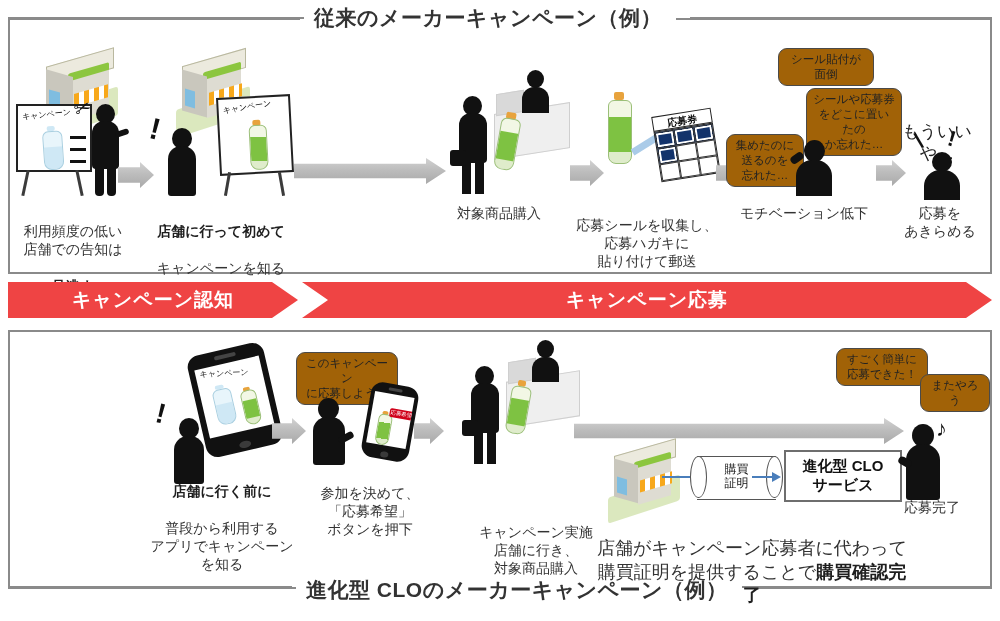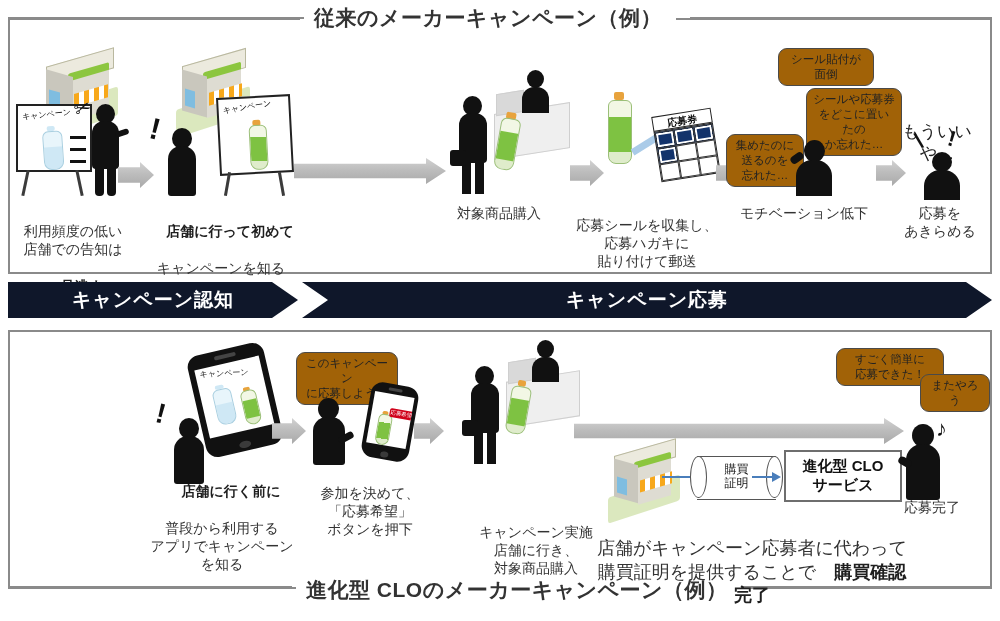--- a/index.html
+++ b/index.html
@@ -29,40 +29,40 @@
     letter-spacing:.5px;
     white-space:nowrap;
     text-align:center;
   }
   #title-top{left:300px;top:4px;}
   #title-bottom{left:292px;top:576px;}
 
   
   .chev{
     position:absolute;height:36px;
-    background:#0f172a;
+    background:#ef4444;
     color:#fff;font-weight:bold;font-size:19px;
     display:flex;align-items:center;justify-content:center;
     letter-spacing:1px;
   }
   #chev-1{left:8px;top:282px;width:290px;
     clip-path:polygon(0 0,calc(100% - 26px) 0,100% 50%,calc(100% - 26px) 100%,0 100%);}
   #chev-2{left:302px;top:282px;width:690px;
     clip-path:polygon(0 0,calc(100% - 26px) 0,100% 50%,calc(100% - 26px) 100%,0 100%,26px 50%);}
 
   
   .garrow{position:absolute;height:26px;
     background:linear-gradient(180deg,#d2d2d2 0%,#bdbdbd 45%,#a9a9a9 100%);
     clip-path:polygon(0 22%,calc(100% - 20px) 22%,calc(100% - 20px) 0,100% 50%,calc(100% - 20px) 100%,calc(100% - 20px) 78%,0 78%);
   }
   .garrow.short{clip-path:polygon(0 20%,calc(100% - 14px) 20%,calc(100% - 14px) 0,100% 50%,calc(100% - 14px) 100%,calc(100% - 14px) 80%,0 80%);}
 
   
   .steplbl{position:absolute;text-align:center;font-size:14px;line-height:1.3;color:#333;white-space:pre-line;}
-  .steplbl b{font-weight:bold;color:#1f1f1f;margin-left:18px;}
+  .steplbl b{font-weight:bold;color:#1f1f1f;}
 
   
   .bubble{
     position:absolute;background:#a16207;border:1.4px solid #4a4a4a;
     border-radius:9px;font-size:11.5px;line-height:1.3;
     padding:3px 6px;text-align:center;white-space:pre-line;color:#222;
     box-sizing:border-box;
   }
   .bubble.plain{border:none;background:transparent;}
 
@@ -381,21 +381,21 @@
       <div class="capL"></div>
       <div class="capR"></div>
     <div class="ctxt">購買
 証明</div>
   </div>
   <div class="bline" style="left:752px;top:476px;width:22px;"></div>
   <div class="barrow" style="left:772px;top:472px;"></div>
   <div class="clobox" style="left:784px;top:450px;width:118px;height:52px;">進化型 CLO
 サービス</div>
 
-  <div class="bubble" style="left:836px;top:348px;width:108px;">すごく簡単に
+  <div class="bubble" style="left:836px;top:348px;width:92px;">すごく簡単に
 応募できた！</div>
   <div class="bubble" style="left:920px;top:374px;width:70px;">またやろう</div>
   <div class="note" style="left:936px;top:416px;font-size:22px;">♪</div>
   <div class="person" style="left:898px;top:424px;width:52px;height:76px;">
     <div class="p-head" style="left:14px;top:0;width:22px;height:23px;"></div>
     <div class="p-body" style="left:8px;top:20px;width:34px;height:56px;border-radius:16px 16px 3px 3px;"></div>
     <div class="p-body" style="left:0px;top:34px;width:14px;height:8px;transform:rotate(28deg);border-radius:4px;"></div>
   </div>
 
   <div class="steplbl" style="left:144px;top:464px;width:156px;">

